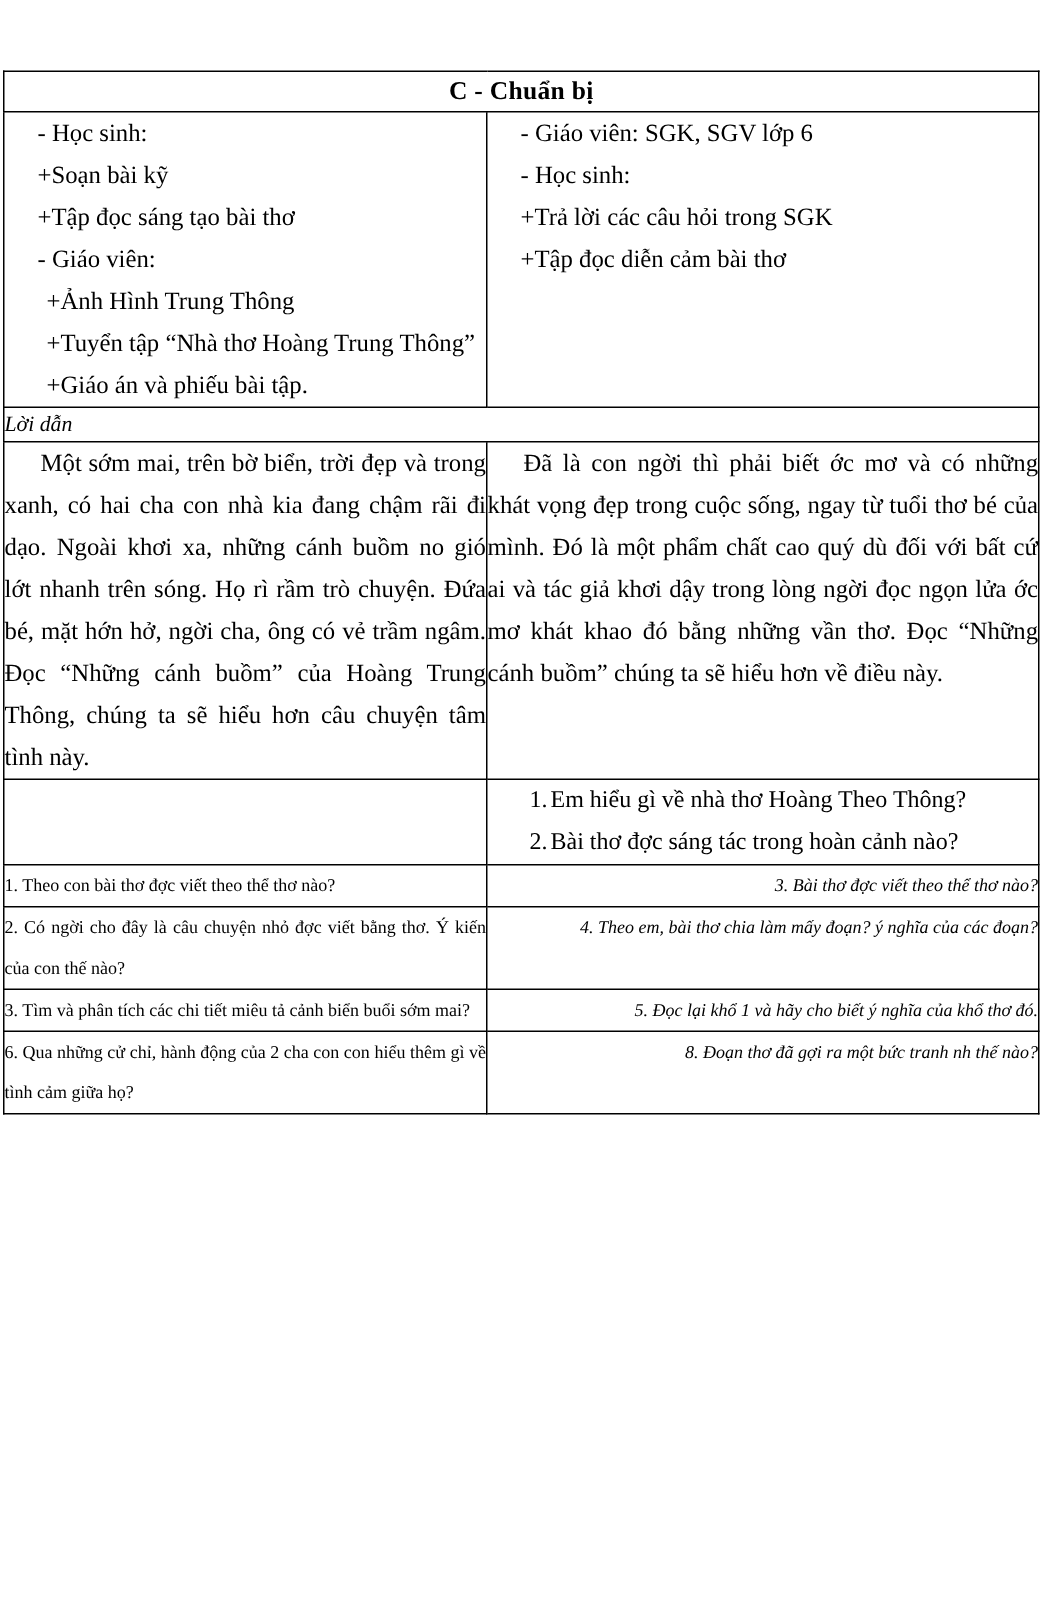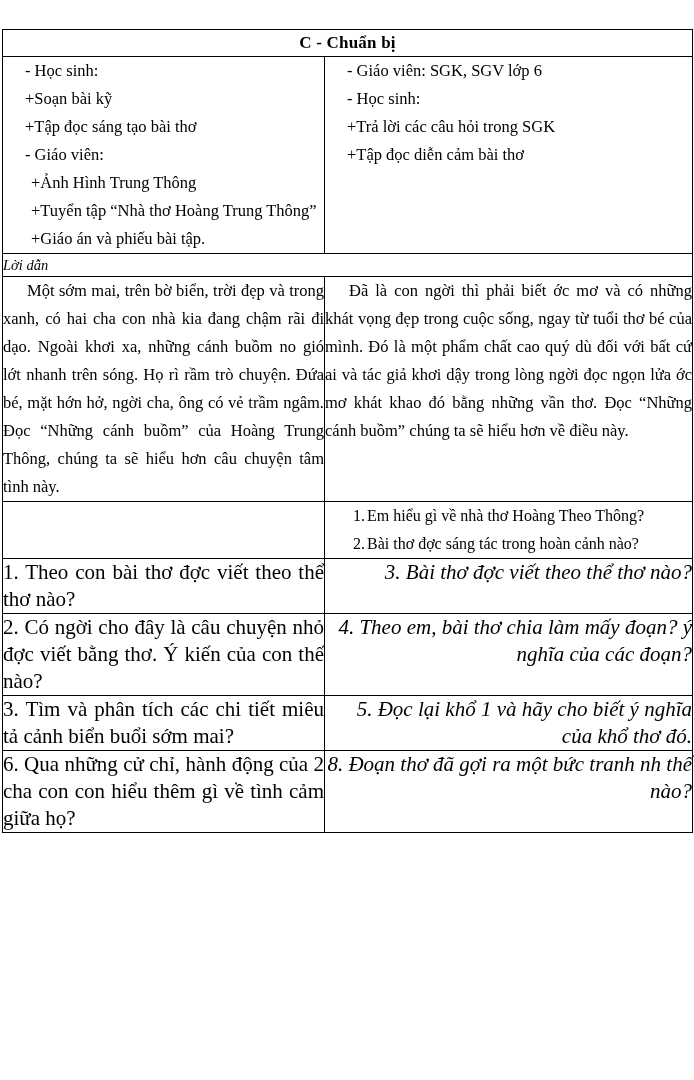--- a/index.html
+++ b/index.html
@@ -16,21 +16,21 @@
   }
   .page {
     position: relative;
     width: 694px;
     height: 1080px;
     box-sizing: border-box;
     padding: 0 2px;
   }
   table.doc-table {
     width: 690px;
-    margin-top: 29px;
+    margin-top: 47px;
     border-collapse: collapse;
     table-layout: fixed;
     border-radius: 19px;
   }
   table.doc-table td {
     border: 1px solid #000000;
     vertical-align: top;
     padding: 0;
   }
   .col-left  { width: 322px; }
@@ -88,21 +88,21 @@
     line-height: 28px;
     text-align: justify;
     text-justify: inter-word;
     text-indent: 24px;
     hyphens: none;
   }
 
   
   .qcell {
     padding: 3px 5px 3px 5px;
-    font-size: 21px;
+    font-size: 12px;
     line-height: 27px;
     text-align: justify;
     text-justify: inter-word;
   }
   .qcell.nojust {
     text-align: right;
     font-style: italic;
   }
   .qlist {
     padding: 3px 5px 3px 8px;

